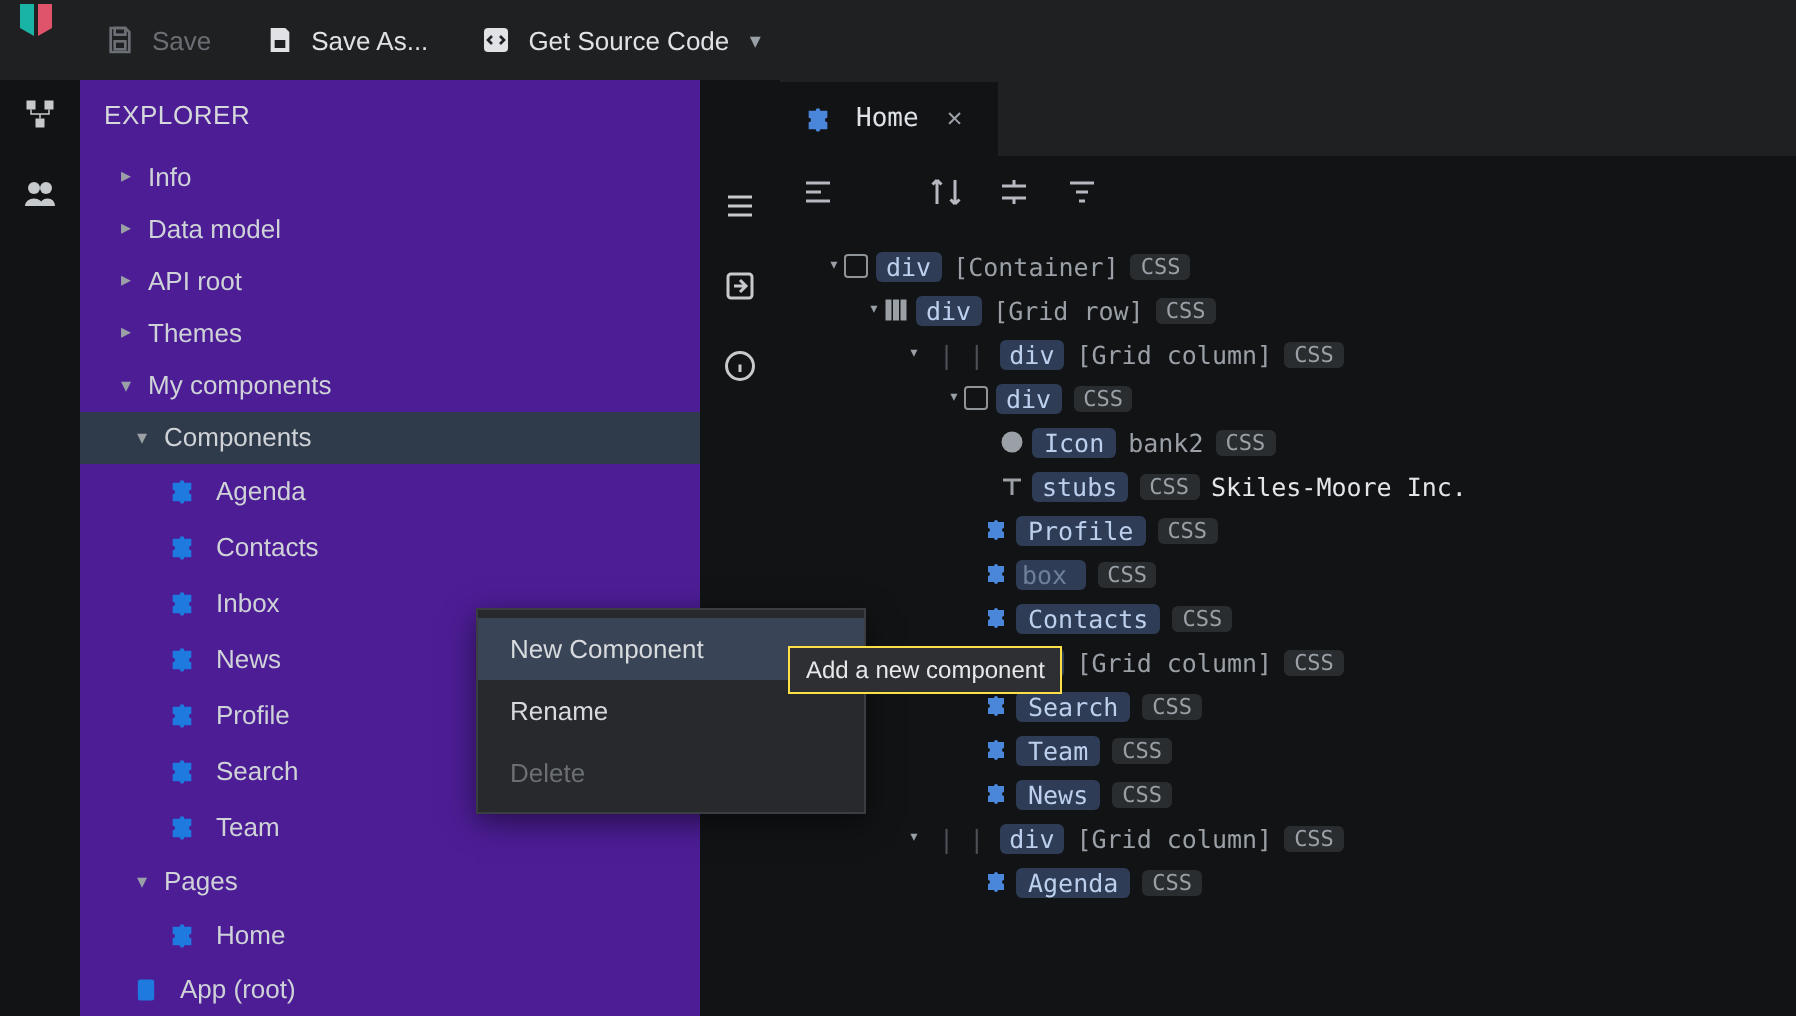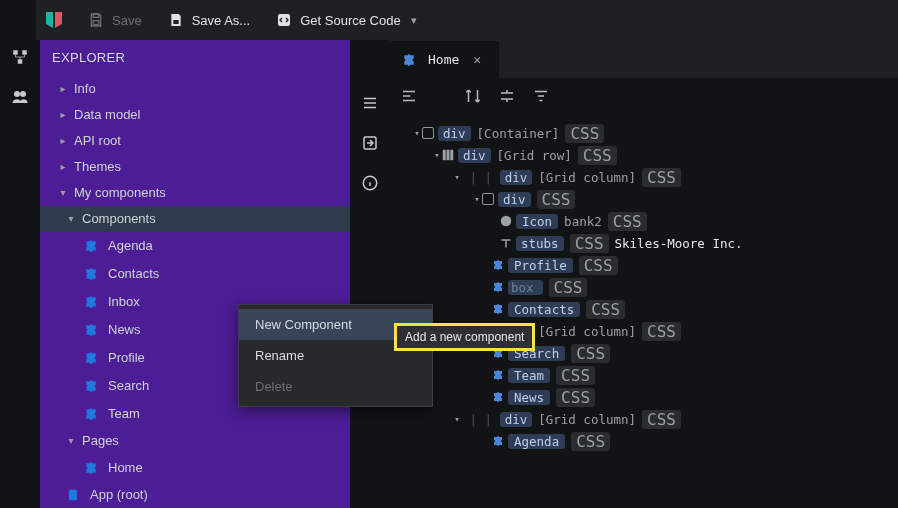--- a/index.html
+++ b/index.html
@@ -1,19 +1,19 @@
 <!DOCTYPE html>
 <html><head>
 <meta charset="utf-8">
 <style>
   * { box-sizing: border-box; margin: 0; padding: 0; }
   body { font-family: -apple-system, "Segoe UI", Arial, sans-serif; background: #111315; color: #cfd3d8; width: 898px; height: 508px; overflow: hidden; font-size: 13px; }
 
   
-  .topbar { height: 40px; background: #1e2022; display: flex; align-items: center; padding: 0 8px; gap: 6px; margin-left: 36px; }
+  .topbar { height: 40px; background: #1e2022; display: flex; padding: 0 8px; gap: 6px; }
   .logo { width: 20px; height: 20px; margin-right: 8px; position: relative; }
   .tb-btn { display: flex; align-items: center; gap: 8px; padding: 4px 10px; color: #e0e2e5; border-radius: 3px; cursor: pointer; }
   .tb-btn.disabled { color: #6b6f74; }
   .tb-icon { width: 16px; height: 16px; flex: none; }
 
   .main { display: flex; height: 468px; }
 
   
   .rail { width: 40px; background: #111315; display: flex; flex-direction: column; align-items: center; padding-top: 8px; gap: 22px; }
   .rail-icon { width: 18px; height: 18px; color: #c7cacd; }
@@ -43,34 +43,34 @@
   .toolrow .mini { width: 18px; height: 18px; }
 
   .code { padding: 8px 8px 8px 12px; color: #aeb3b8; font-size: 12.5px; }
   .node-line { display: flex; align-items: center; height: 22px; white-space: nowrap; }
   .ind { display:inline-block; }
   .caret { width: 10px; font-size: 9px; color: #9aa0a6; text-align:center; }
   .guide { color: #4d5156; }
   .sq { width:12px; height:12px; border:1.5px solid #8f9499; border-radius:2px; display:inline-block; margin-right:4px; }
   .tag-chip { background: #2e3c55; color: #bcd0ee; padding: 0 5px; border-radius: 3px; margin-right: 6px; }
   .desc { color: #9aa0a6; margin-right: 6px; }
-  .css-chip { background: #2a2d30; color: #9aa0a6; padding: 0 5px; border-radius: 3px; font-size: 16px; }
+  .css-chip { background: #2a2d30; color: #9aa0a6; padding: 0 5px; border-radius: 3px; font-size: 11px; }
   .blue-chip { background: #2e3c55; color: #bcd0ee; padding: 0 6px; border-radius: 3px; margin-right: 6px; }
   .val-text { color: #e4e7ea; }
   .ic-small { width:12px; height:12px; margin-right:4px; color:#9aa0a6; flex:none; }
   .ic-blue { color:#4a86d9; }
 
   
   .ctx-menu { position: absolute; left: 238px; top: 304px; width: 195px; background: #27292c; border: 1px solid #3a3d41; box-shadow: 0 4px 14px rgba(0,0,0,.5); padding: 4px 0; z-index: 50; }
   .ctx-item { padding: 8px 16px; color: #d8dbde; cursor: pointer; }
   .ctx-item:hover, .ctx-item.hl { background: #3a4457; }
   .ctx-item.disabled { color: #6b6f74; }
 
   
-  .tooltip { position: absolute; left: 394px; top: 323px; background: #2d2f32; border: 3px solid #fde047; color: #e6e8ea; font-size: 12px; padding: 4px 8px; z-index: 60; }
+  .tooltip { position: absolute; left: 394px; top: 323px; background: #2d2f32; border: 1px solid #fde047; color: #e6e8ea; font-size: 12px; padding: 4px 8px; z-index: 60; }
 
   svg { display: block; }
 </style>
 </head>
 <body>
 
 <div class="topbar">
   <div class="logo">
     <svg viewBox="0 0 20 20">
         <path d="M2 2h7v16l-7-4z" fill="#19b4a6"></path>

